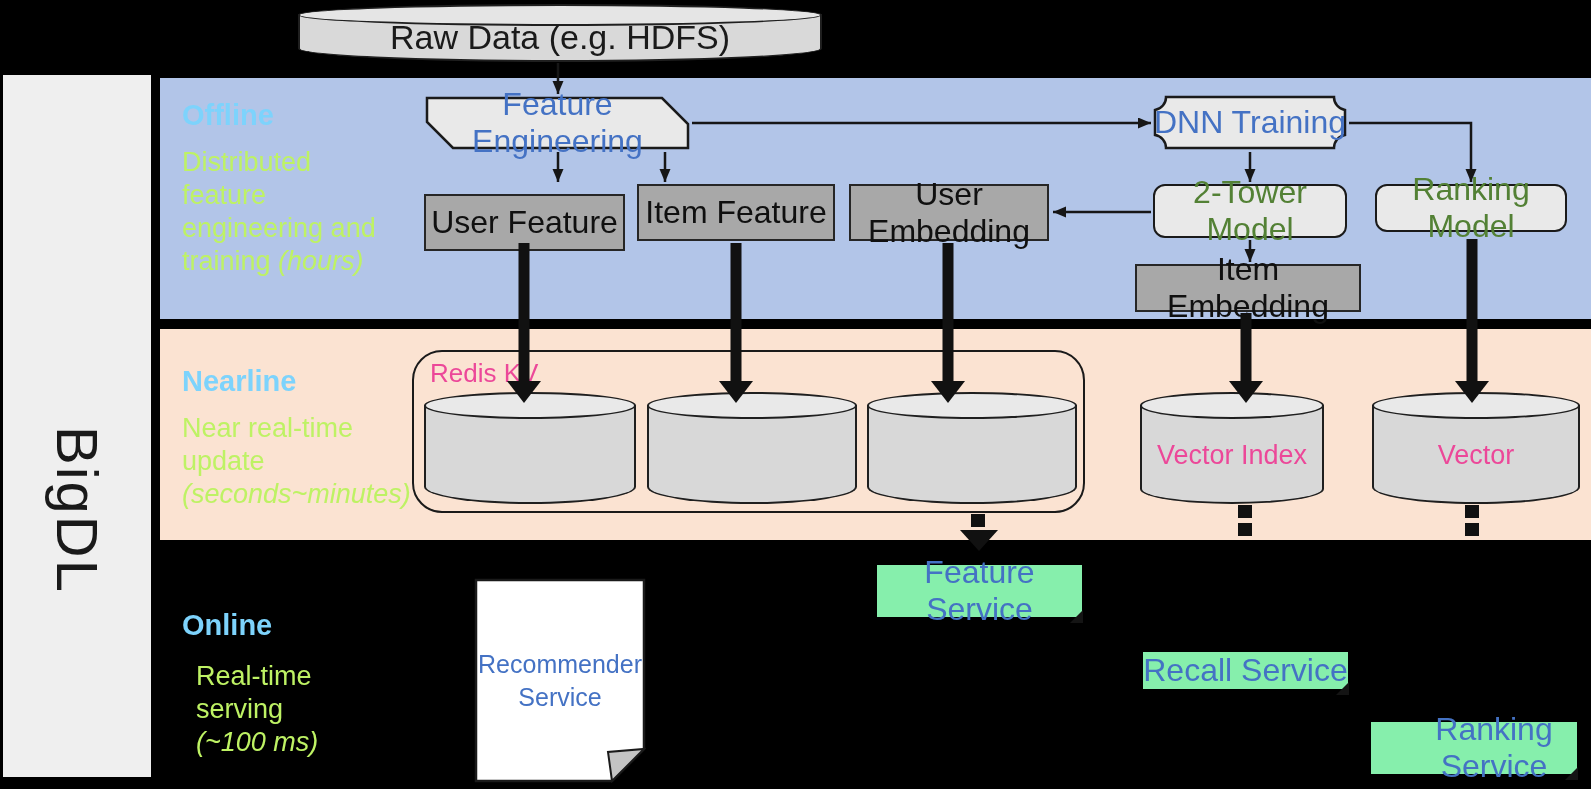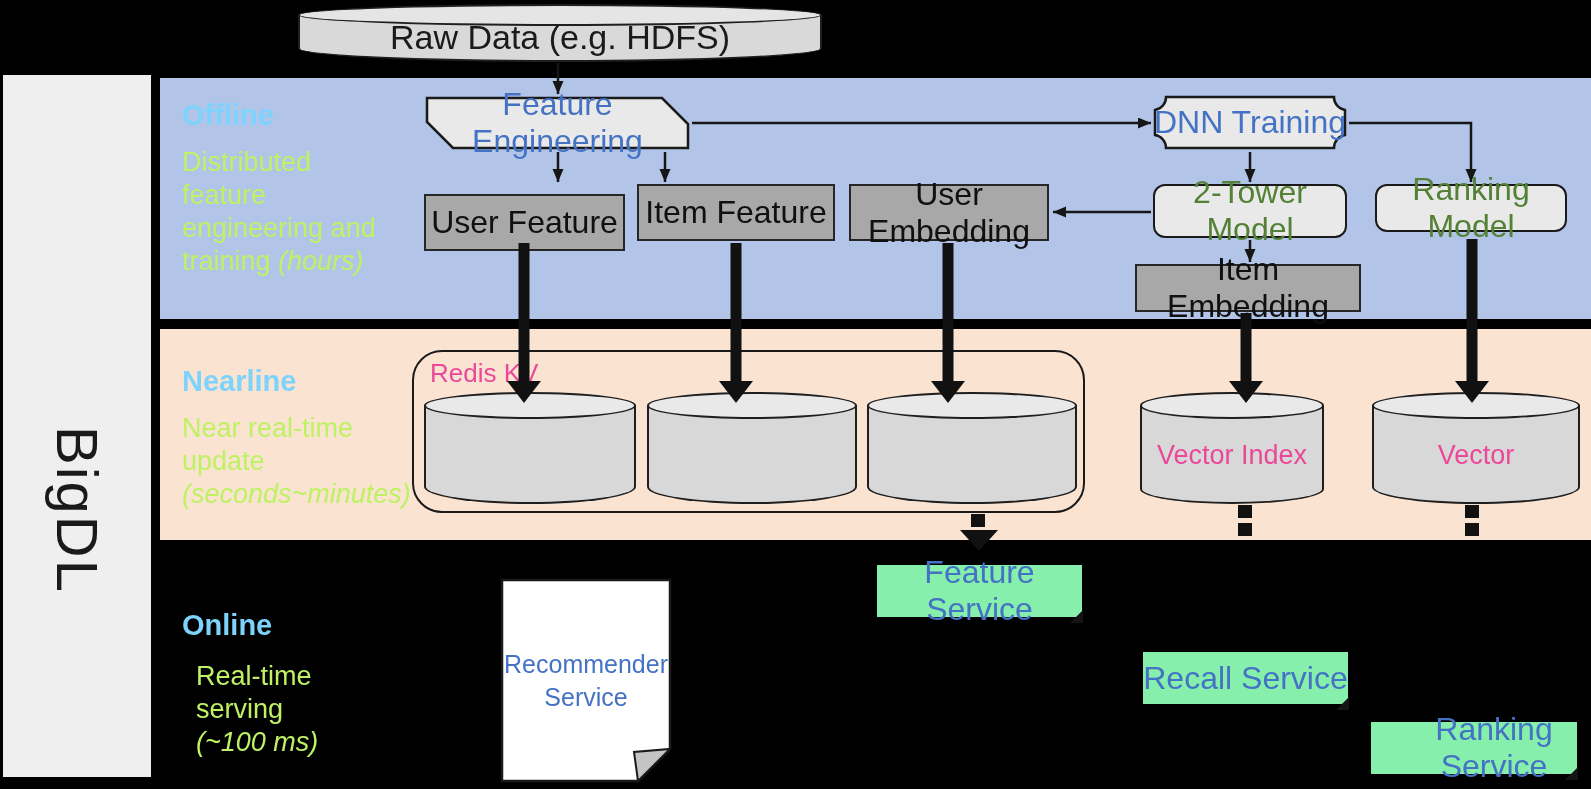--- a/index.html
+++ b/index.html
@@ -45,21 +45,21 @@
   .rawdata .cyl-top{height:22px;background:#E5E5E5;}
   .rawdata .cyl-label{padding-top:8px;font-size:34px;color:#1a1a1a;}
   
   .redis-container{position:absolute;left:412px;top:350px;width:673px;height:163px;
     border:2.5px solid #1a1a1a;border-radius:30px;z-index:2;box-sizing:border-box;background:transparent;}
   .redis-label{position:absolute;left:430px;top:358px;font-size:26px;z-index:4;}
   
   .service{background:#86efac;z-index:5;}
   .fold-sm{position:absolute;right:-2px;bottom:-7px;z-index:6;}
   
-  .doc{position:absolute;z-index:5;margin-left:26px;}
+  .doc{position:absolute;z-index:5;}
   .doc-label{position:absolute;inset:0;display:flex;align-items:center;justify-content:center;
     text-align:center;font-size:25px;line-height:1.3;z-index:2;}
   
   .overlay{position:absolute;inset:0;width:1591px;height:789px;z-index:8;pointer-events:none;}
 </style>
 </head>
 <body>
 
 <div class="canvas">
 
@@ -152,21 +152,21 @@
     </svg>
     <div class="doc-label blue-text">Recommender Service</div>
   </div>
 
   <div class="box service blue-text" style="left:877px;top:565px;width:205px;height:52px;">
     <span>Feature Service</span>
     <svg class="fold-sm" width="16" height="15">
         <polygon points="2,14 15,14 15,1" fill="#141414"></polygon>
       </svg>
   </div>
-  <div class="box service blue-text" style="left:1143px;top:652px;width:205px;height:52px;">
+  <div class="box service blue-text" style="left:1143px;top:652px;width:205px;height:37px;">
     <span>Recall Service</span>
     <svg class="fold-sm" width="16" height="15">
         <polygon points="2,14 15,14 15,1" fill="#141414"></polygon>
       </svg>
   </div>
   <div class="box service blue-text" style="left:1371px;top:722px;width:206px;height:52px;padding-left:40px;">
     <span>Ranking Service</span>
     <svg class="fold-sm" width="16" height="15">
         <polygon points="2,14 15,14 15,1" fill="#141414"></polygon>
       </svg>

